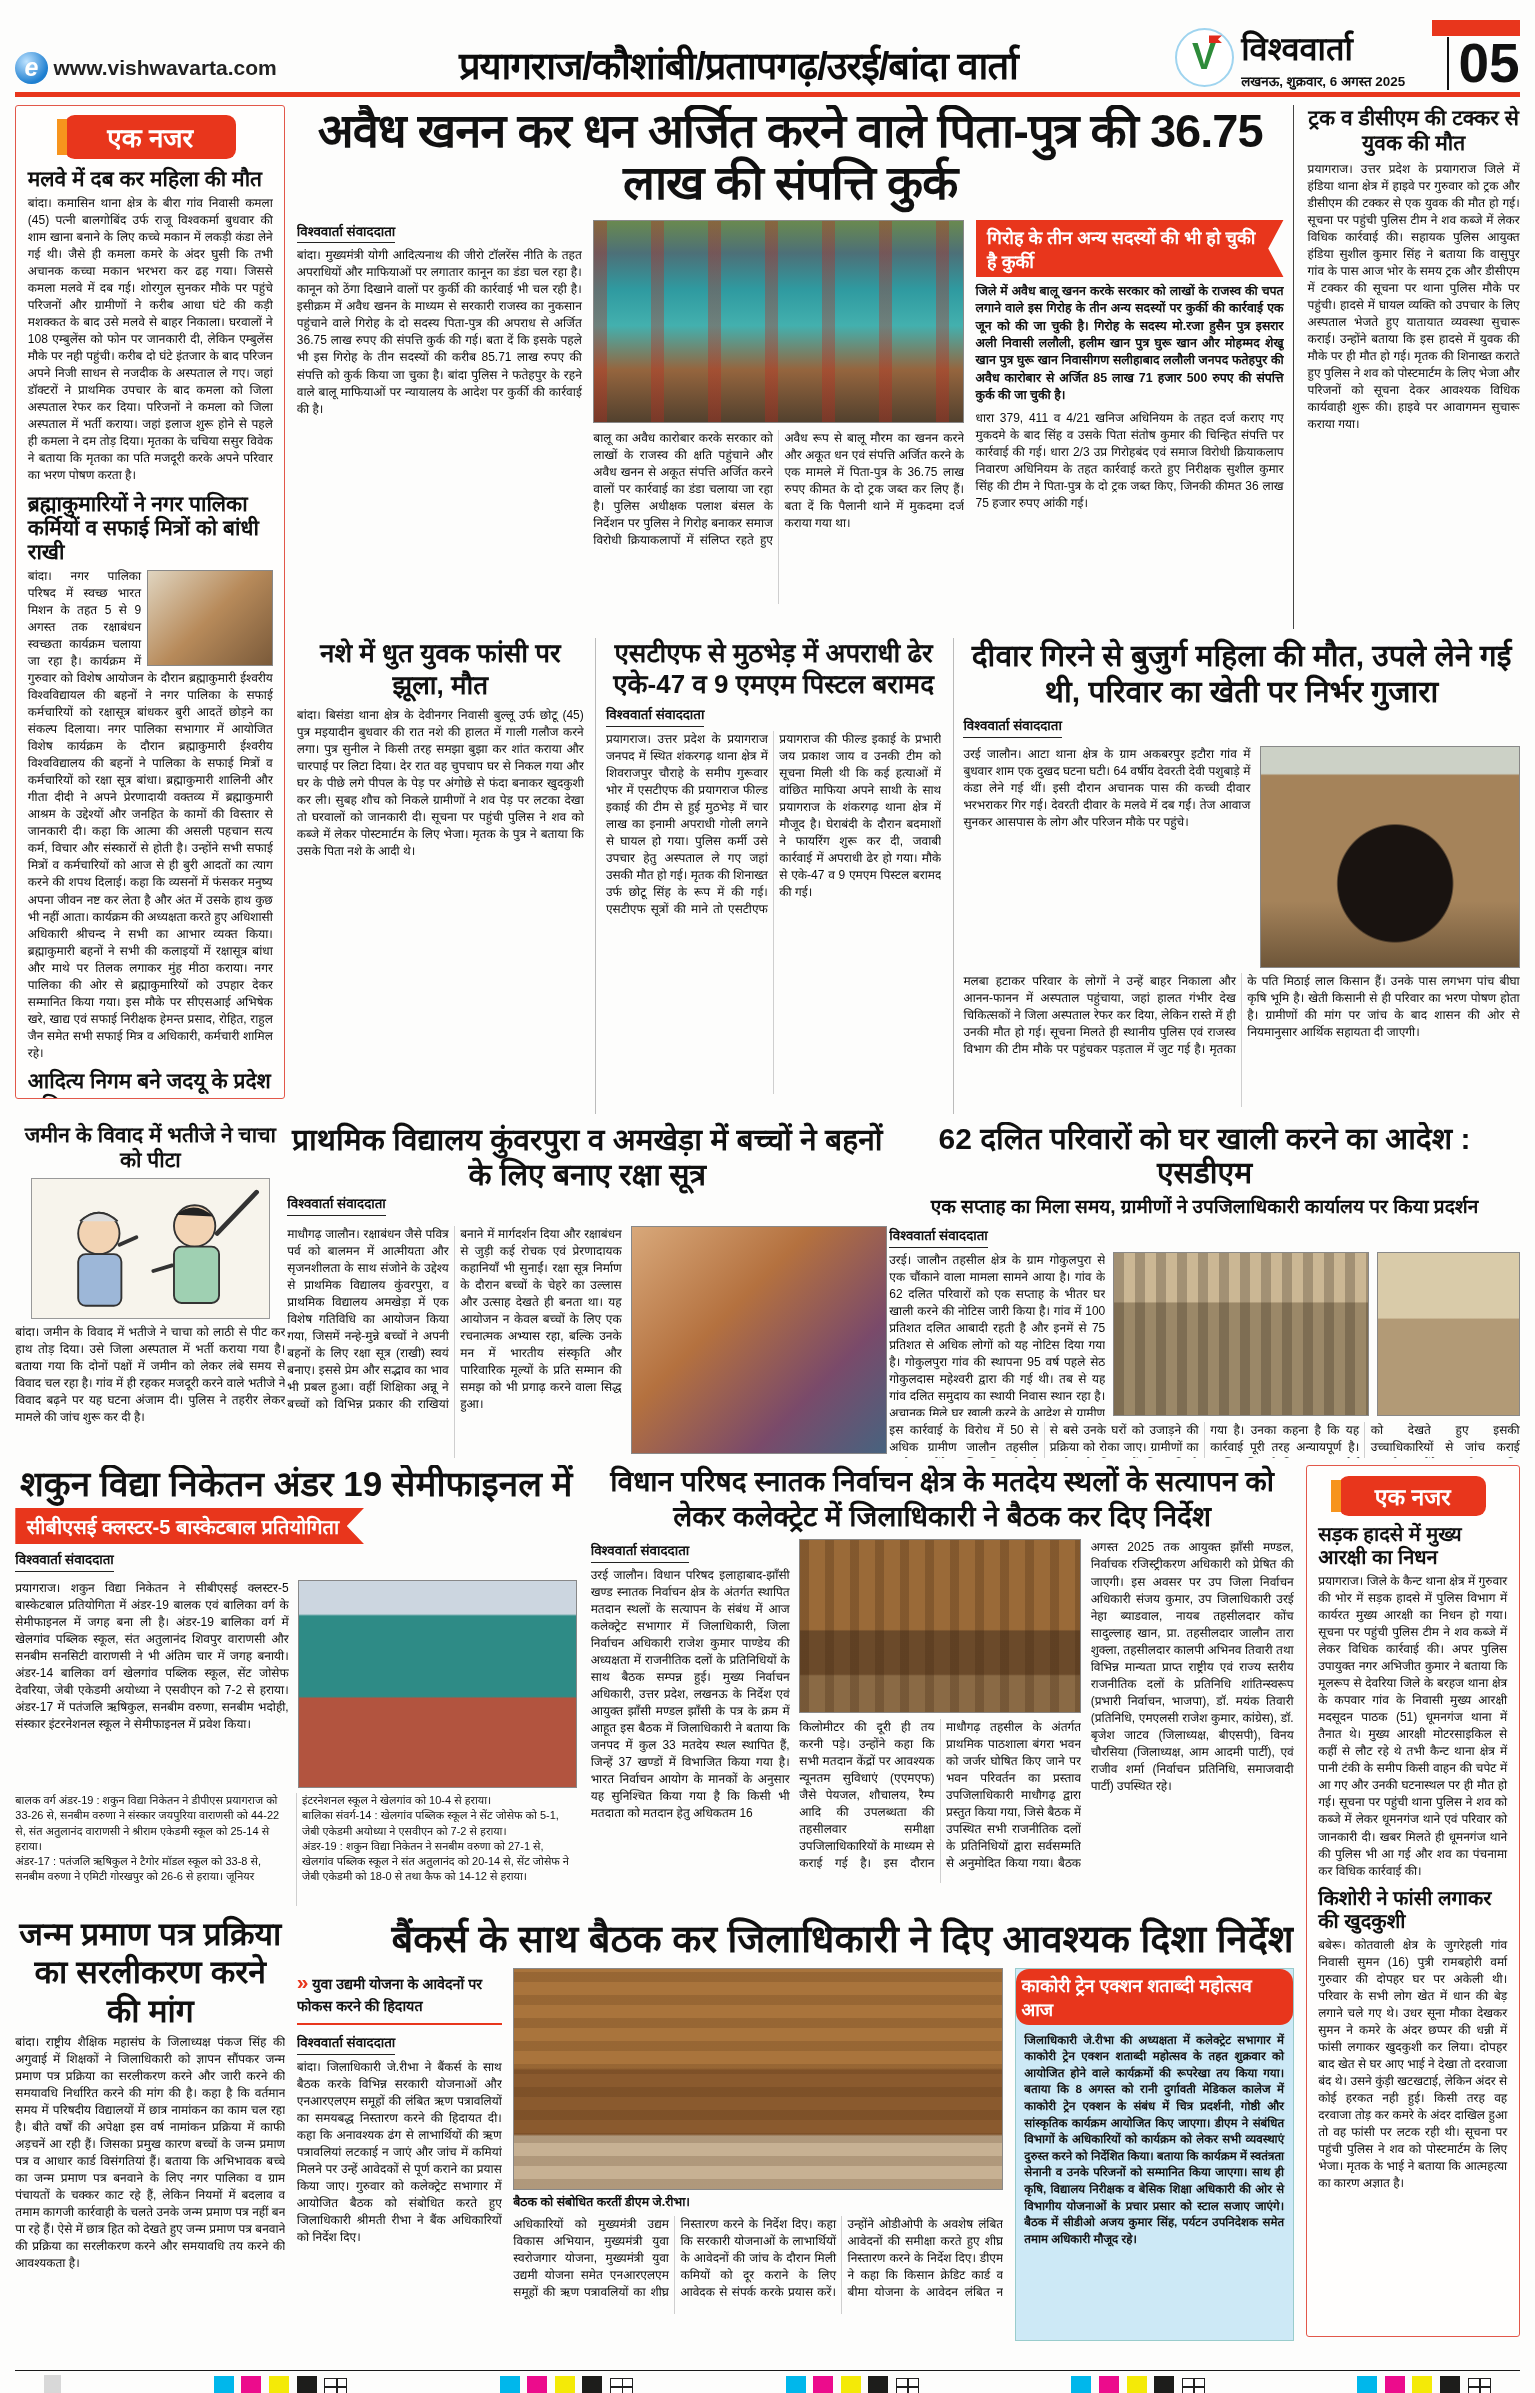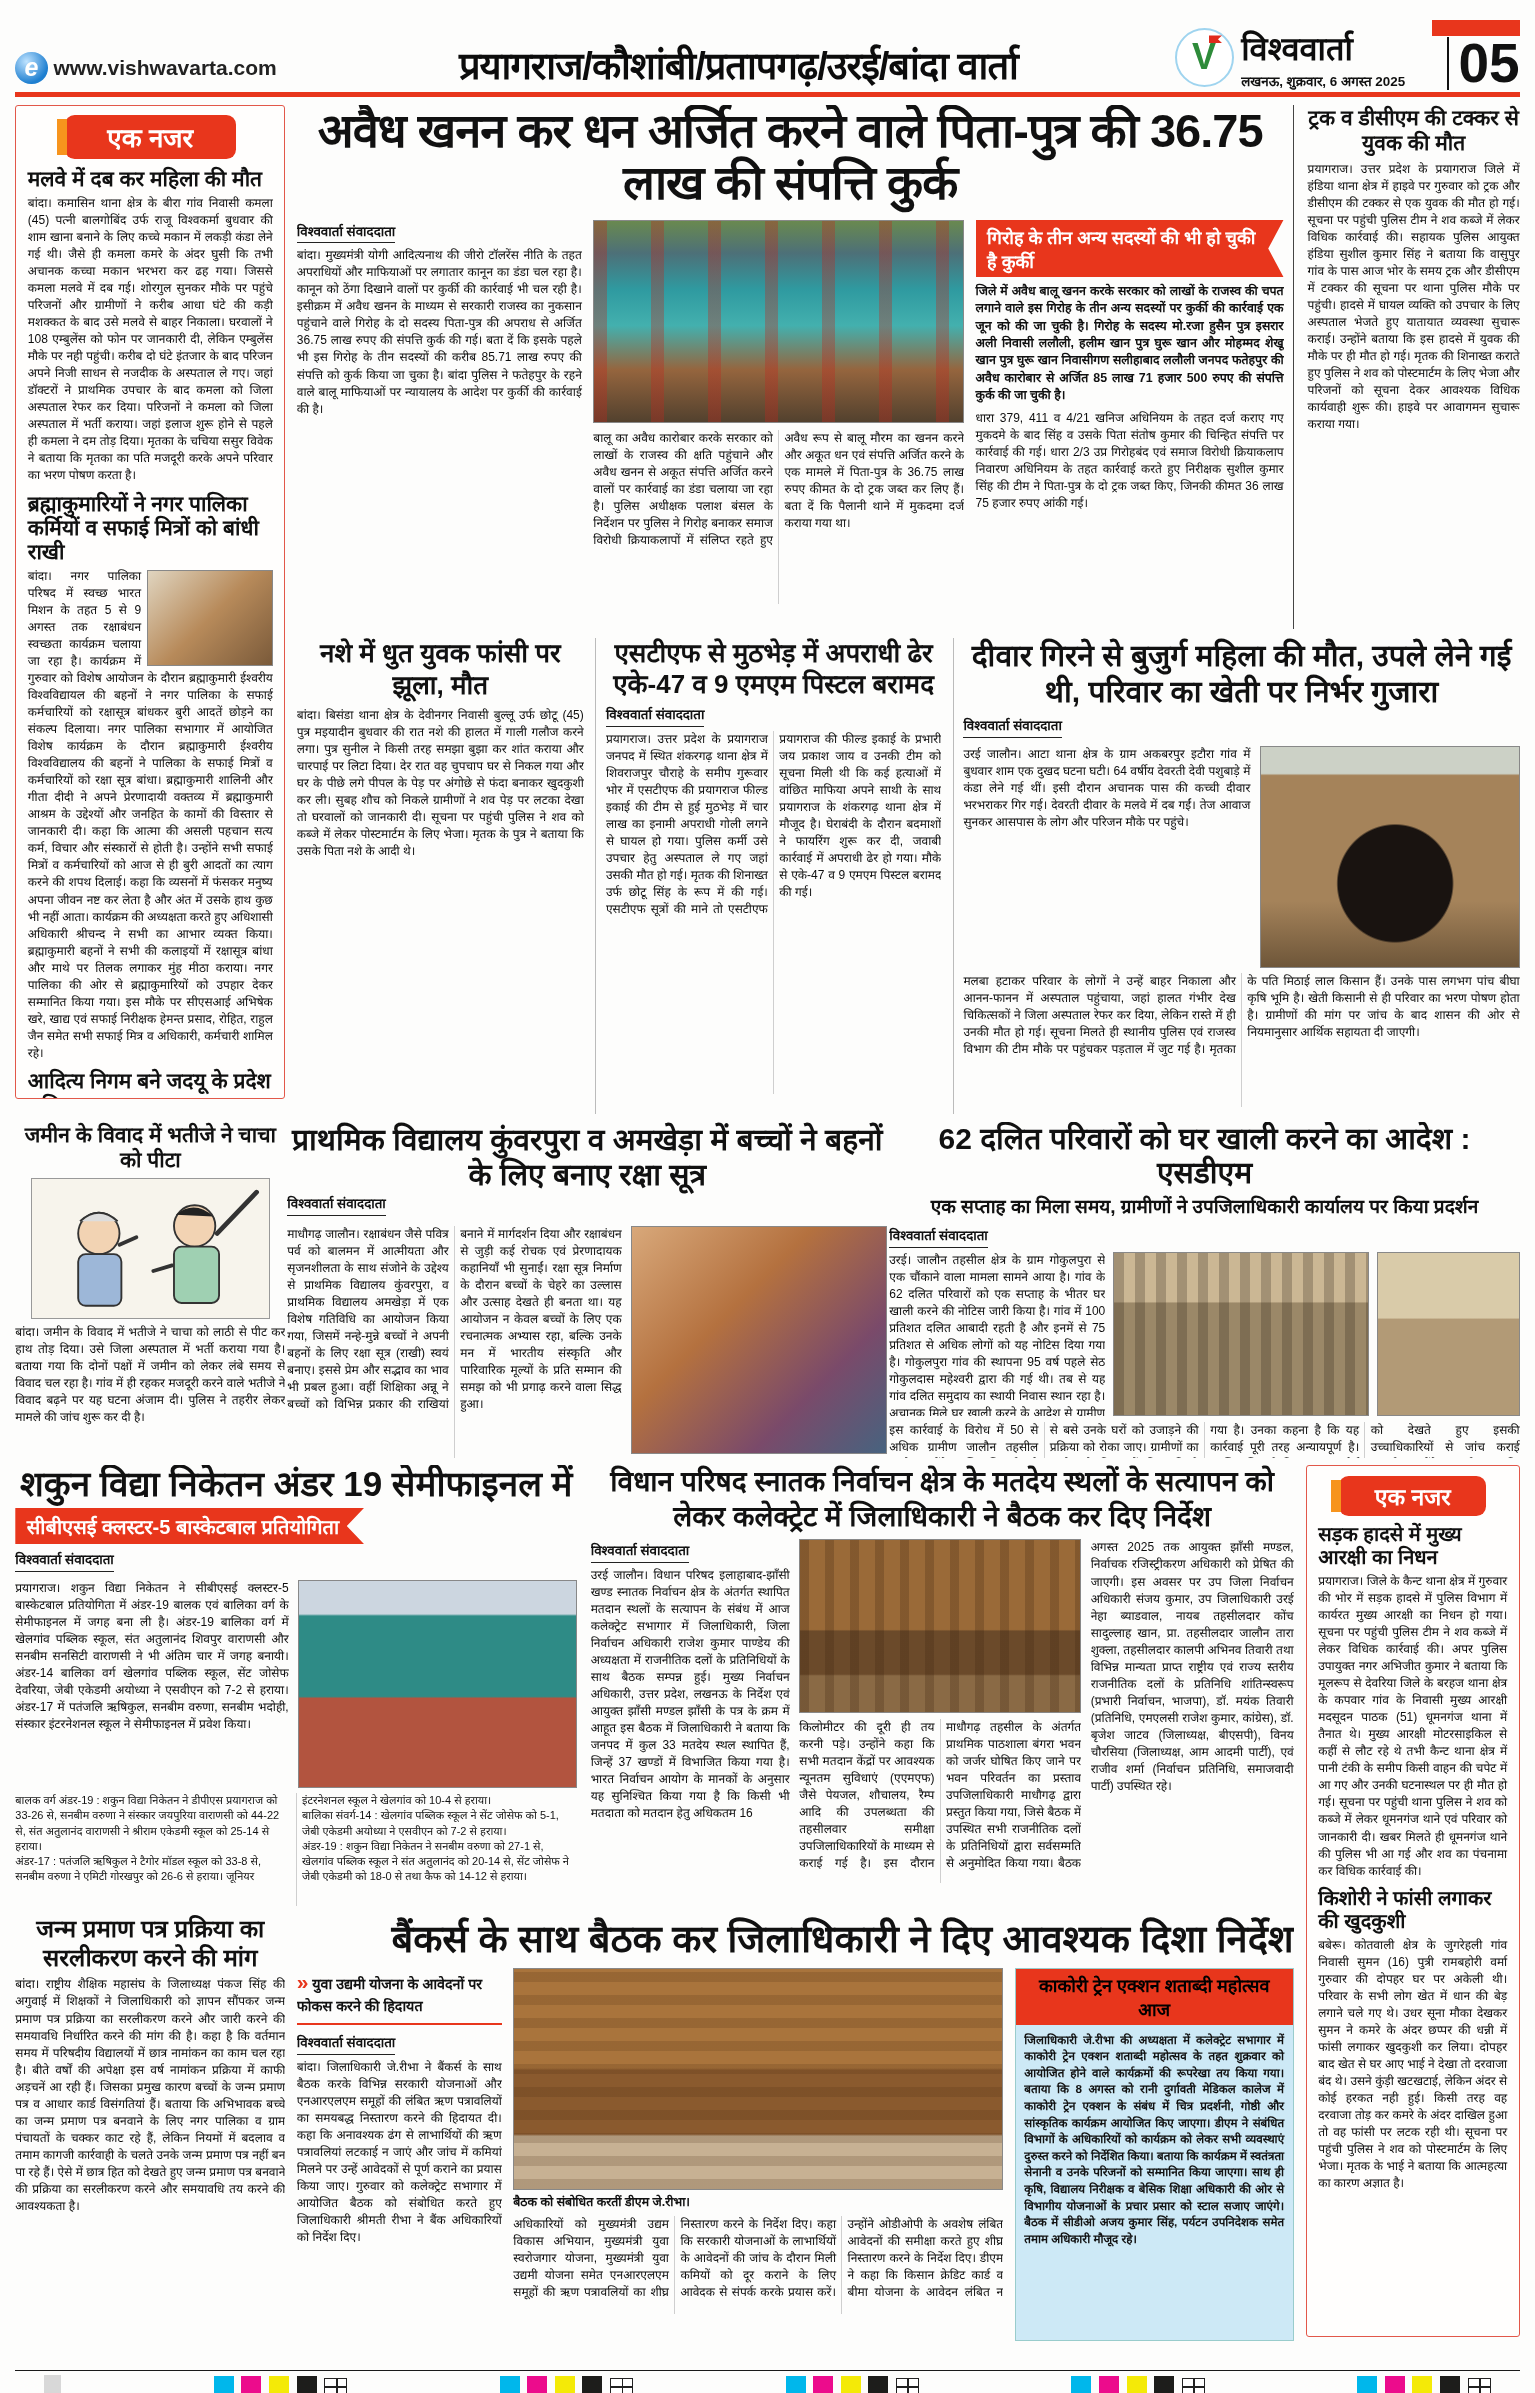--- a/index.html
+++ b/index.html
@@ -92,34 +92,34 @@
   .basket-grid { display:grid; grid-template-columns:1fr 279px; gap:9.6px; margin-top:3.8px; }
   .ph-basket { height:208px; background:linear-gradient(180deg,#ccd6e0 0 16%,#2e8b86 17% 56%,#b2543f 57% 100%); }
   .results { font-size:11px; line-height:1.38; margin-top:5.7px; }
   .h-vidhan { font-size:28px; font-weight:900; text-align:center; line-height:1.22; margin-bottom:5.7px; }
   .vidhan-grid { display:grid; grid-template-columns:199px 1fr 203px; gap:9.6px; height:352px; }
   .ph-meeting { height:174px; background:
       repeating-linear-gradient(90deg, rgba(60,35,15,.25) 0 8.6px, rgba(0,0,0,0) 8.6px 25px),
       linear-gradient(180deg,#9a6a38 0 52%,#6b4a2a 53% 78%,#8a6a45 79% 100%); }
   .band4 { display:grid; grid-template-columns:270px 1fr; gap:11.5px; height:449px; margin-top:7.6px; }
   .band4 > div { min-width:0; }
-  .h-birth { font-size:24px; font-weight:900; text-align:center; line-height:1.2; margin-bottom:3.8px; }
+  .h-birth { font-size:32px; font-weight:900; text-align:center; line-height:1.2; margin-bottom:3.8px; }
   .kicker-row { display:flex; align-items:stretch; margin-bottom:3.8px; }
   .kicker-label { background:#e8361c; color:#fff; font-weight:900; font-size:21px; padding:3.8px 17px; }
   .kicker-strip { flex:1; background:#fbe7da; font-size:22px; font-weight:800; text-align:center; padding:3.8px 7.6px; color:#161616; }
   .h-bankers { font-size:38px; font-weight:900; text-align:right; line-height:1.1; margin:3.8px 0 7.6px; }
   .bankers-grid { display:grid; grid-template-columns:205px 1fr 279px; gap:11.5px; }
   .bullet-lead { font-size:14.3px; font-weight:800; line-height:1.35; border-bottom:2.9px solid #e8361c; padding-bottom:7.6px; margin-bottom:5.7px; }
   .bullet-arrow { color:#e8361c; font-size:21px; font-weight:900; margin-right:3.8px; }
   .ph-bankers { height:222px; background:
       repeating-linear-gradient(0deg, rgba(70,40,15,.18) 0 9.6px, rgba(0,0,0,0) 9.6px 23px),
       linear-gradient(180deg,#a9743c 0 45%,#8a5a2e 46% 75%,#c7b193 76% 100%); }
   .caption { font-size:12.4px; font-weight:700; margin:2.9px 0 5.7px; }
   .kakori { background:#cde9f6; border:1px solid #9cc; }
-  .kakori-head { background:#e8361c; color:#000000; font-weight:900; font-size:18px; text-align:center; padding:3.8px 5.7px; }
+  .kakori-head { background:#e8361c; color:#ffffff; font-weight:900; font-size:18px; padding:3.8px 5.7px;border-radius:13px; }
   .kakori-body { padding:6.7px 8.6px; font-size:11.7px; font-weight:600; line-height:1.42; text-align:justify; }
 
   
   .footer { height:32.5px; border-top:1.9px solid #1a1a1a; margin-top:5.7px; display:flex; align-items:center; justify-content:space-between; padding:0 29px; }
   .mark-group { display:flex; align-items:center; gap:7.6px; }
   .msq { width:20px; height:20px; }
   .m-c{background:#00b7eb}.m-m{background:#ec0c8c}.m-y{background:#f4ea07}.m-k{background:#1d1d1b}
   .reg { width:23px; height:17px; border:1.9px solid #222; position:relative; background:#fff; }
   .reg::before { content:""; position:absolute; left:50%; top:0; bottom:0; width:1.9px; background:#222; }
   .reg::after { content:""; position:absolute; top:50%; left:0; right:0; height:1.9px; background:#222; }

